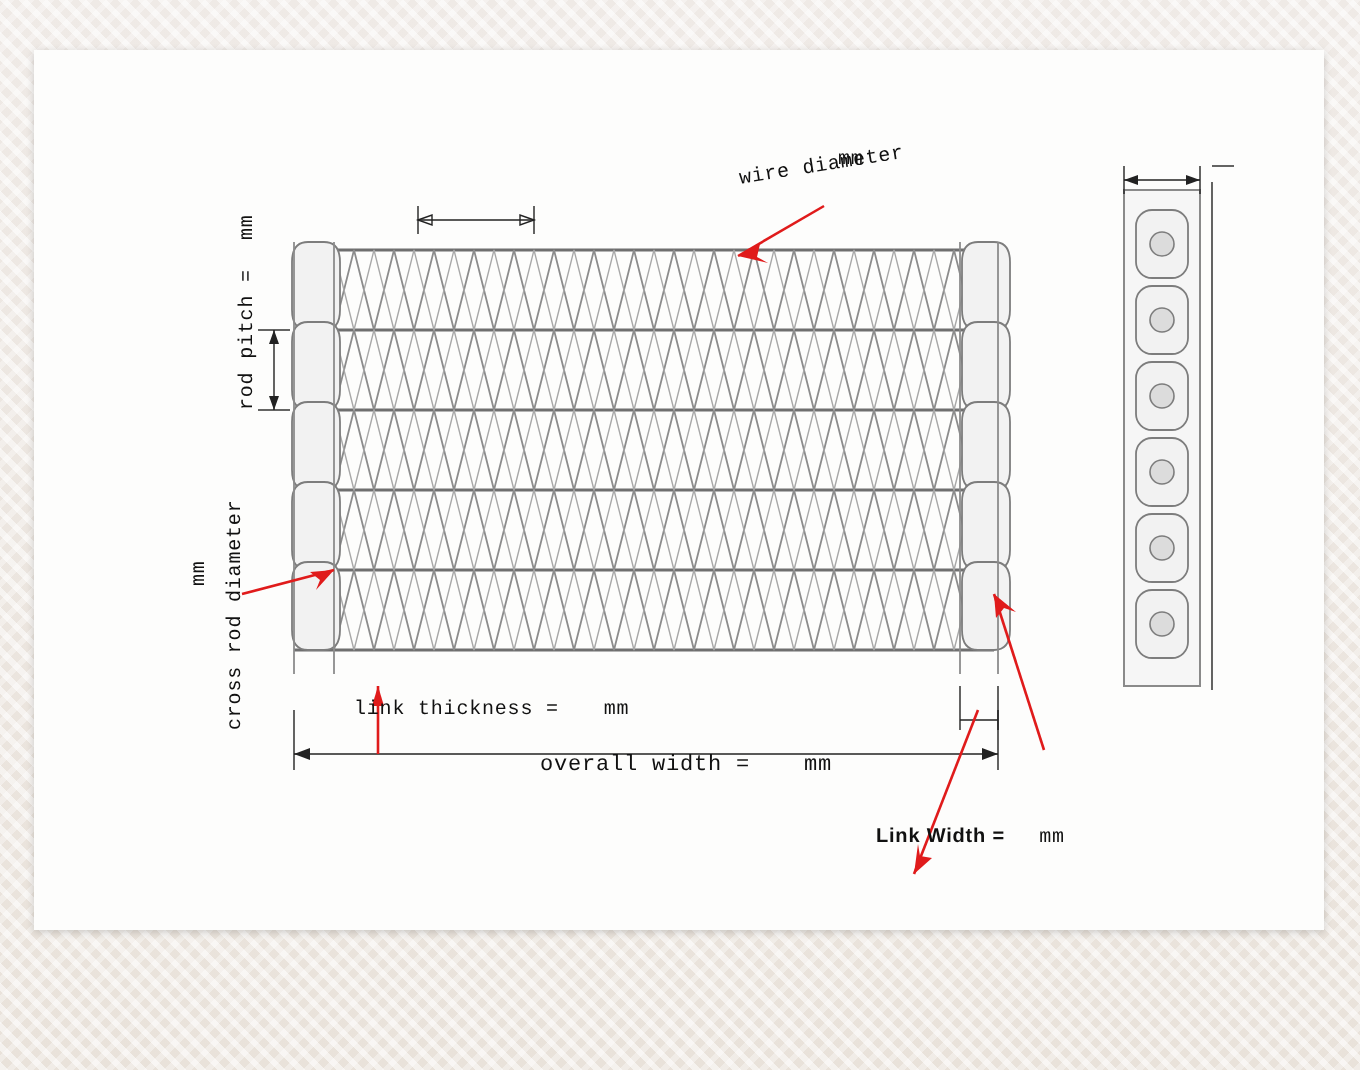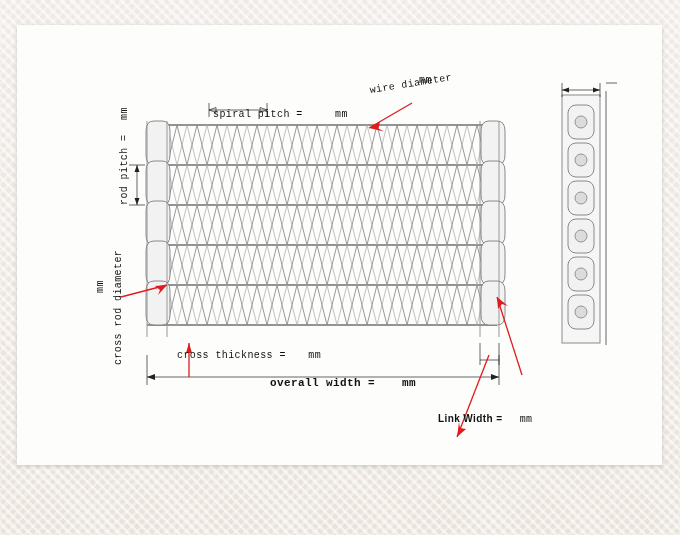--- a/index.html
+++ b/index.html
@@ -162,24 +162,20 @@
         <path class="redfill" d="M480,272 l1,12 l4,-5 l6,2 z"></path>
 
         <line class="red" x1="472" y1="330" x2="440" y2="412"></line>
         <path class="redfill" d="M440,412 l9,-8 l-6,-1 l-1,-6 z"></path>
 
         <line class="red" x1="172" y1="352" x2="172" y2="318"></line>
         <path class="redfill" d="M172,318 l-3,10 l6,0 z"></path>
       </g>
     </svg>
 
-    <div class="lbl" style="left:196px;top:84px;">
-      <span>spiral pitch =</span>
-      <span style="margin-left:26px;">mm</span>
-    </div>
 
     <div class="lbl" style="left:352px;top:60px;transform:rotate(-9deg);transform-origin:0 0;">
       <span>wire diameter</span>
     </div>
     <div class="lbl" style="left:402px;top:50px;">
       <span>mm</span>
     </div>
 
     <div class="lbl rot90" style="left:102px;top:180px;">
       <span>rod pitch =</span>
@@ -189,25 +185,25 @@
     </div>
 
     <div class="lbl rot90" style="left:96px;top:340px;">
       <span>cross rod diameter</span>
     </div>
     <div class="lbl rot90" style="left:78px;top:268px;">
       <span>mm</span>
     </div>
 
     <div class="lbl" style="left:160px;top:325px;">
-      <span>cross thickness =</span>
+      <span>link thickness =</span>
       <span style="margin-left:16px;">mm</span>
     </div>
 
-    <div class="lbl" style="left:253px;top:352px;font-size:11px;font-weight:bold;">
+    <div class="lbl" style="left:253px;top:352px;font-size:11px;">
       <span>overall width =</span>
       <span style="margin-left:20px;">mm</span>
     </div>
 
 
 
     <div class="lbl bold" style="left:385px;top:388px;padding-left:36px;">
       <span>Link Width =</span>
       <span style="margin-left:14px;font-family:'Liberation Mono',monospace;font-weight:normal;">mm</span>
     </div>

